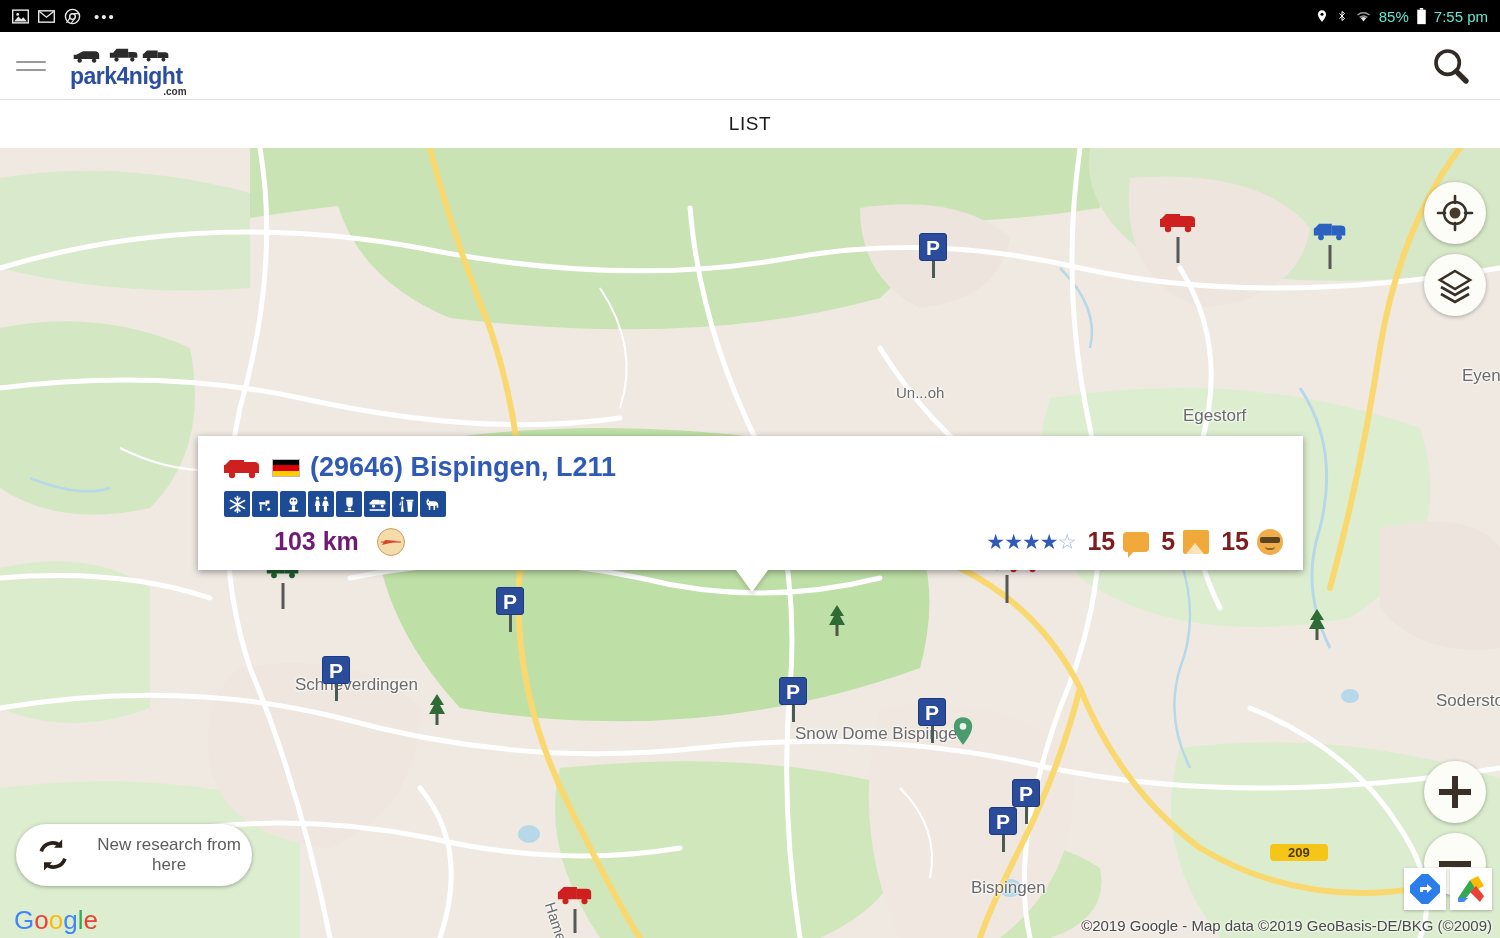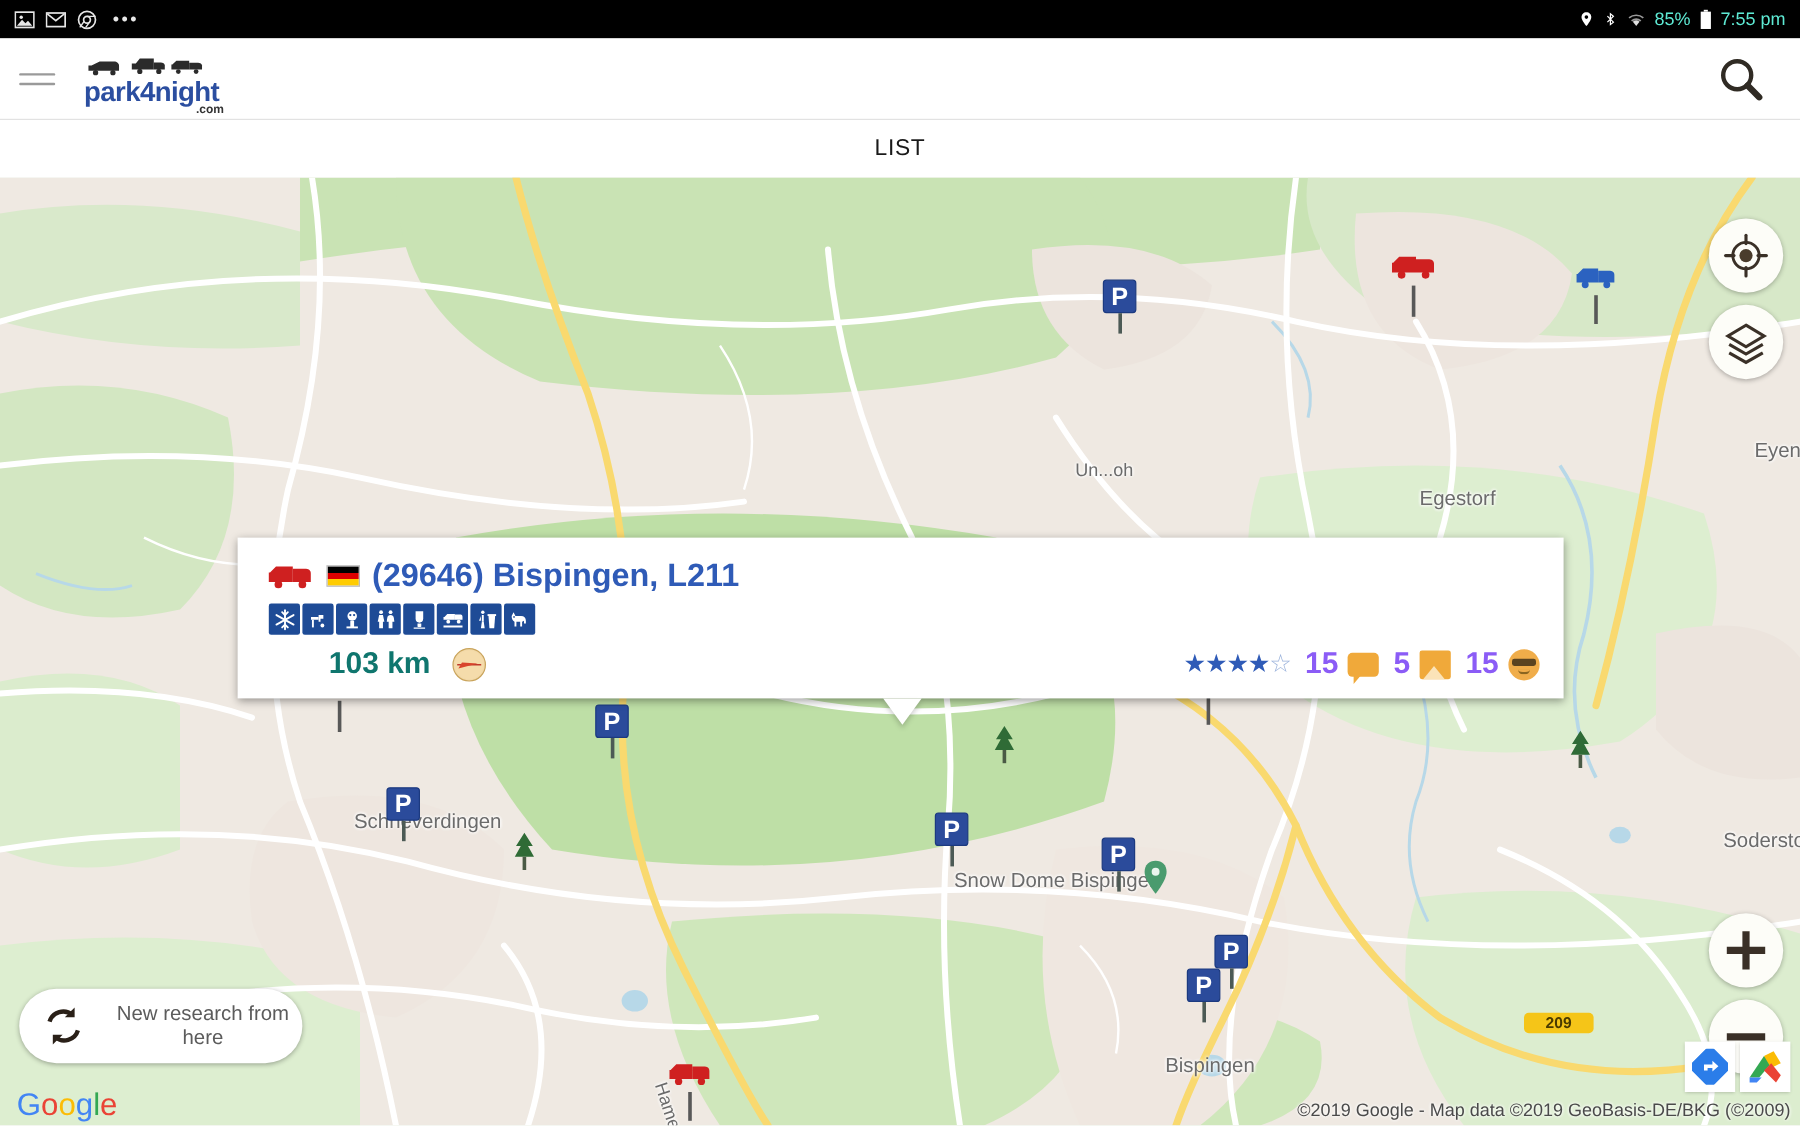--- a/index.html
+++ b/index.html
@@ -92,21 +92,21 @@
   }
   .psign-stem { width: 3px; height: 17px; background: #4c5a55; margin: 0 auto; }
   .shield {
     background: #2f6fd0; color: #fff; border-radius: 4px; font-size: 15px;
     font-weight: bold; padding: 1px 18px; font-family: "Liberation Sans", sans-serif;
   }
   .shield.yellow { background: #f5c518; color: #4a3a00; font-size: 13px; }
 
   
   .card {
-    position: absolute; left: 198px; top: 300px; width: 1105px;
+    position: absolute; left: 198px; top: 288px; width: 1105px;
     background: #fff; box-shadow: 0 2px 7px rgba(0,0,0,0.38);
     padding: 16px 20px 14px 24px; z-index: 40;
   }
   .card::after {
     content: ""; position: absolute; left: 538px; bottom: -22px;
     border-left: 16px solid transparent; border-right: 16px solid transparent;
     border-top: 22px solid #fff;
     filter: drop-shadow(0 3px 2px rgba(0,0,0,0.18));
   }
   .card-title-row { display: flex; align-items: center; gap: 10px; }
@@ -124,32 +124,32 @@
   }
   .amen-row { display: flex; gap: 2px; margin-top: 8px; margin-left: 2px; }
   .amen {
     width: 26px; height: 26px; background: #1e4b96; border-radius: 2px;
     display: flex; align-items: center; justify-content: center;
   }
   .card-bottom {
     display: flex; align-items: center; margin-top: 10px;
   }
   .dist {
-    font-size: 25px; font-weight: bold; color: #0f766e; margin-left: 52px;
+    font-size: 25px; font-weight: bold; color: #701a75; margin-left: 52px;
     font-family: "Liberation Sans", sans-serif;
   }
   .compass-badge {
     width: 28px; height: 28px; border-radius: 50%;
     background: #f2d9a8; border: 1px solid #c9a45c; margin-left: 18px;
     display: flex; align-items: center; justify-content: center; overflow: hidden;
   }
   .stats { margin-left: auto; display: flex; align-items: center; gap: 8px; }
   .stars { display: flex; font-size: 21px; color: #2f5bb7; letter-spacing: -1px; }
   .stat-num {
-    font-size: 25px; font-weight: bold; color: #8b5cf6;
+    font-size: 25px; font-weight: bold; color: #7f1d1d;
     font-family: "Liberation Sans", sans-serif; margin-left: 4px;
   }
   .bubble {
     width: 26px; height: 20px; background: #f0a93a; border-radius: 4px;
     position: relative; display: inline-block;
   }
   .bubble::after {
     content: ""; position: absolute; left: 5px; top: 19px;
     border-left: 6px solid #f0a93a; border-bottom: 7px solid transparent;
   }

